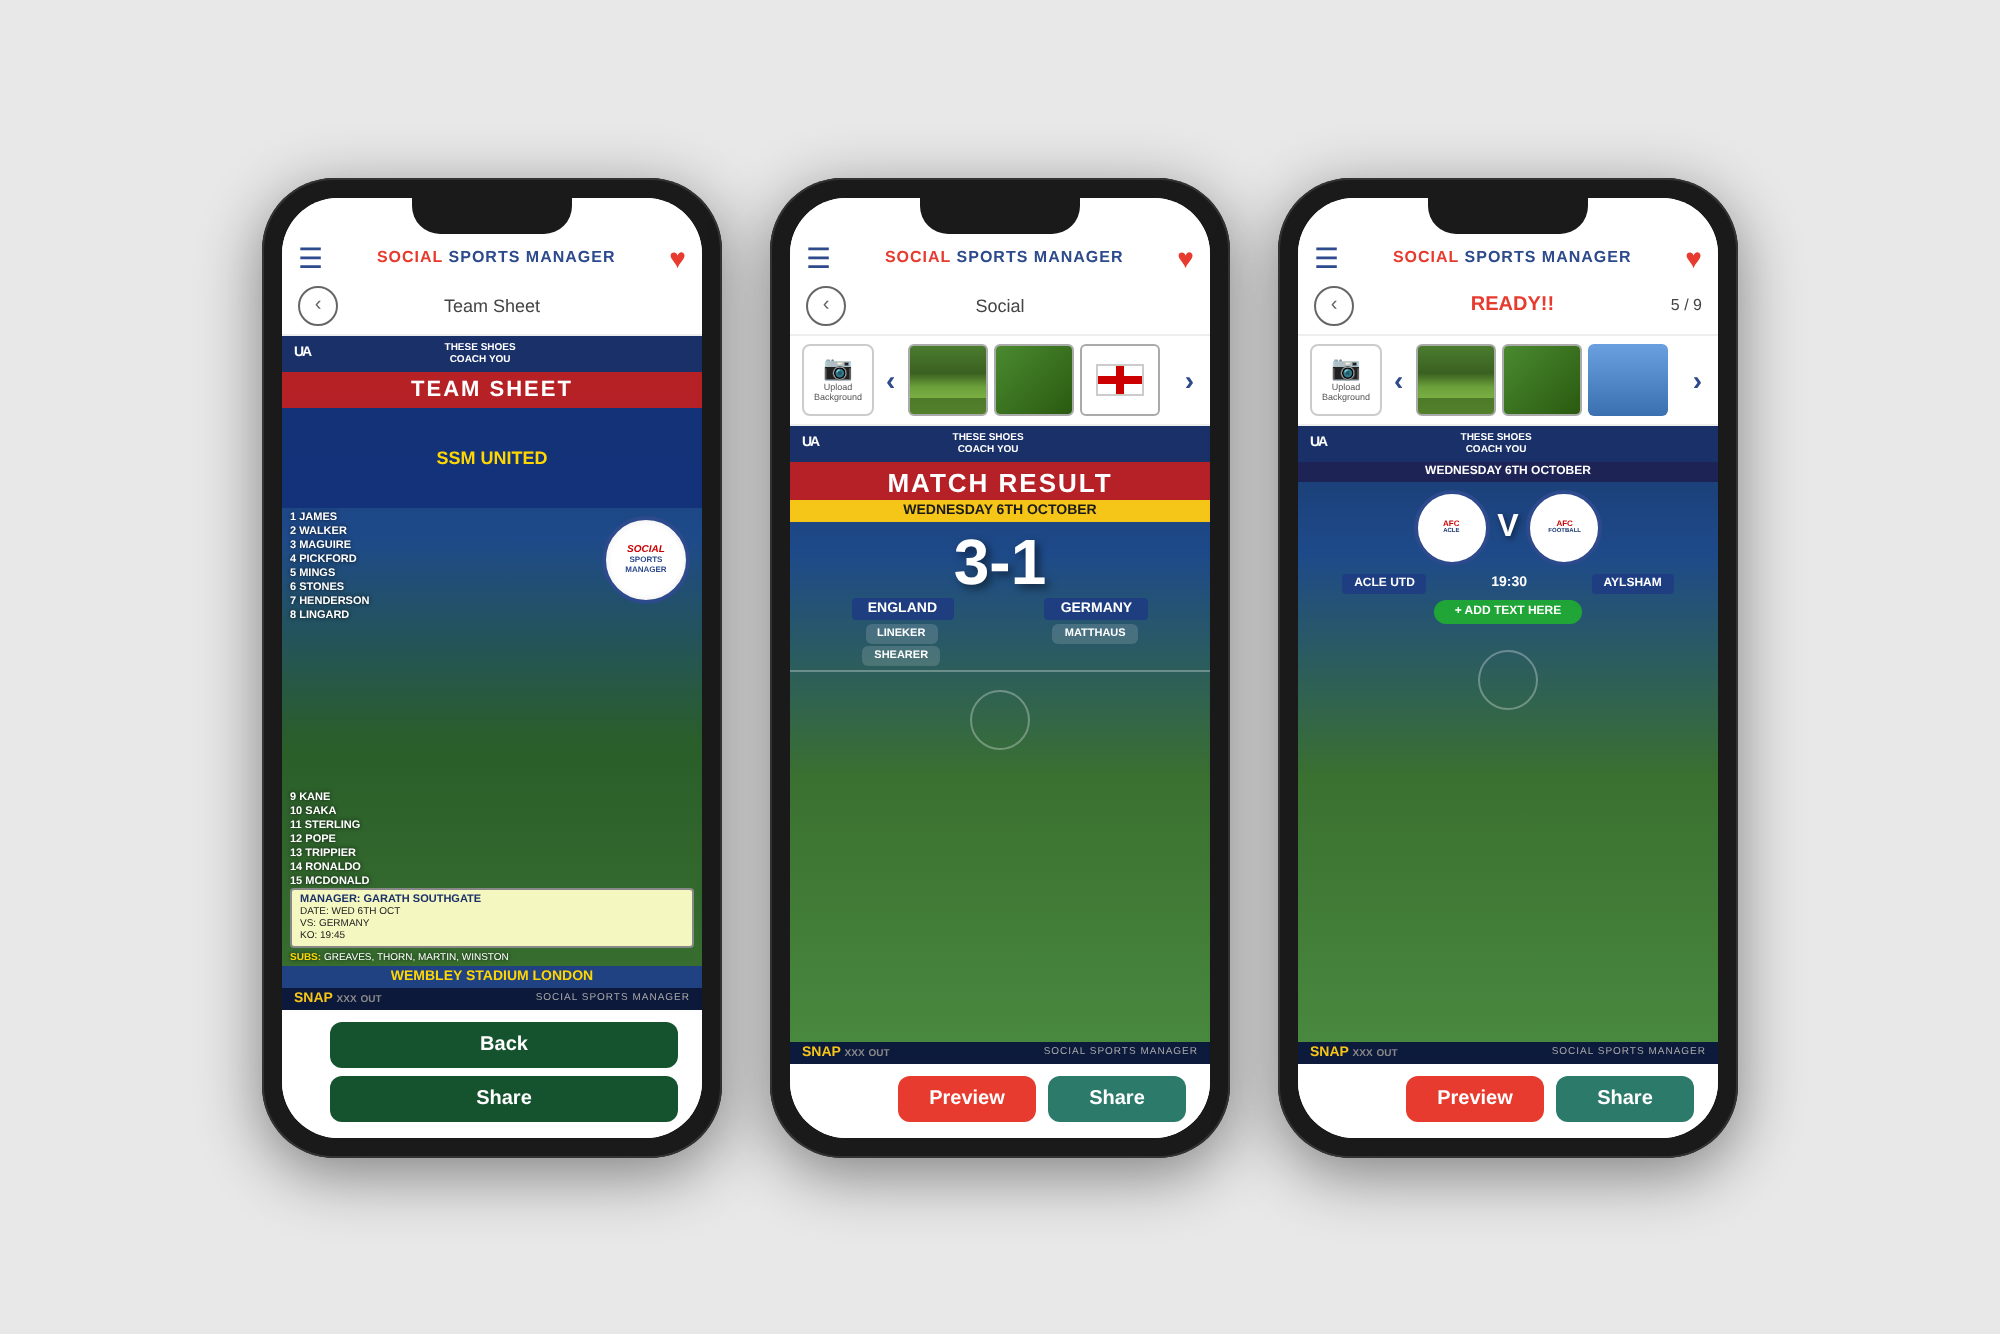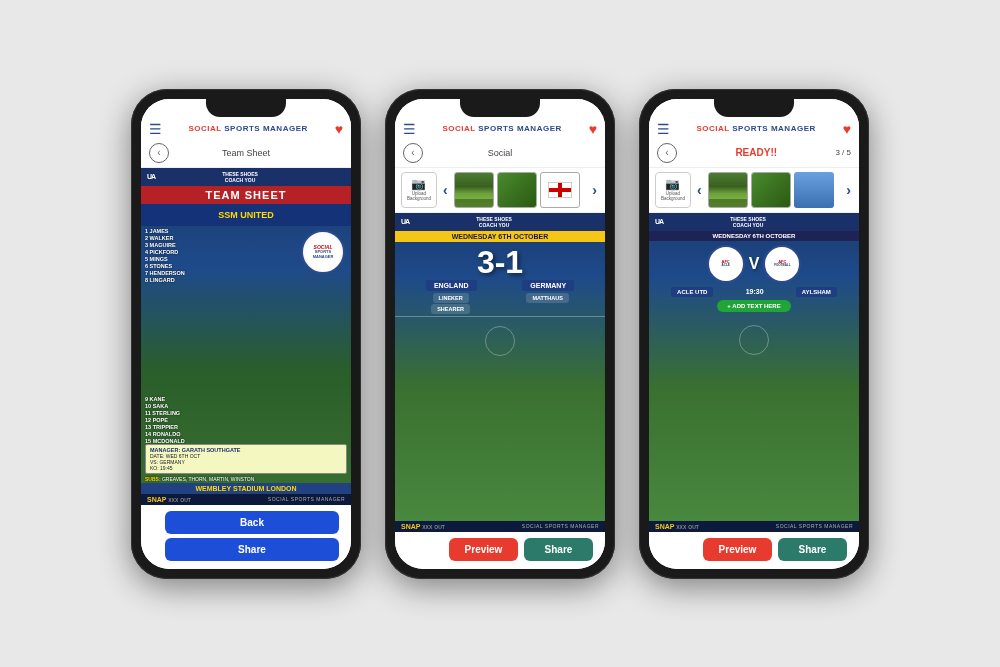--- a/index.html
+++ b/index.html
@@ -266,21 +266,21 @@
       letter-spacing: 1px;
     }
 
     .ts-team-name {
       background: rgba(20,50,120,0.95);
       color: #ffd700;
       font-size: 9px;
       font-weight: 900;
       text-align: center;
       width: 100%;
-      padding: 6px 0;
+      padding: 20px 0;
       text-transform: uppercase;
     }
 
     .ts-players-area {
       display: flex;
       width: 100%;
       flex: 1;
       padding: 2px 4px;
     }
 
@@ -388,21 +388,21 @@
       border-radius: 6px;
       padding: 6px;
       text-align: center;
       font-size: 10px;
       font-weight: bold;
       color: #fff;
       cursor: pointer;
     }
 
     .btn-dark-blue {
-      background: #1d4ed8;
+      background: #14532d;
       margin-left: 12px;
     }
 
     .btn-row {
       display: flex;
       gap: 6px;
       margin-left: 42px;
     }
 
     .btn-red {
@@ -802,20 +802,23 @@
 
           <div class="ts-sponsor-bar">
             <span class="ua-logo">UA</span>
             <div class="sponsor-text">
               <div>THESE SHOES</div>
               <div>COACH YOU</div>
             </div>
             <div style="width:20px"></div>
           </div>
 
+          <div class="mr-title-area">
+            <div class="mr-title">MATCH RESULT</div>
+          </div>
 
           <div class="mr-date-bar">WEDNESDAY 6TH OCTOBER</div>
 
           <div class="mr-score">3-1</div>
 
           <div class="mr-teams-row">
             <div class="mr-team-name">ENGLAND</div>
             <div class="mr-team-name">GERMANY</div>
           </div>
 
@@ -870,21 +873,21 @@
           <span class="social">SOCIAL</span>
           <span class="sports">SPORTS</span>
           <span class="manager">MANAGER</span>
         </div>
         <span class="heart-icon">♥</span>
       </div>
 
       <div class="nav-bar">
         <div class="back-btn">‹</div>
         <span class="nav-title ready">READY!!</span>
-        <span class="nav-page">3 / 5</span>
+        <span class="nav-page">5 / 9</span>
       </div>
 
       <div class="img-selector">
         <div class="upload-btn">
           <span class="cam-icon">📷</span>
           <span style="font-size:4.5px;text-align:center;line-height:1.1">Upload<br>Background</span>
         </div>
         <span class="chevron-left">‹</span>
         <div class="thumb-row">
           <div class="thumb thumb-stadium">

